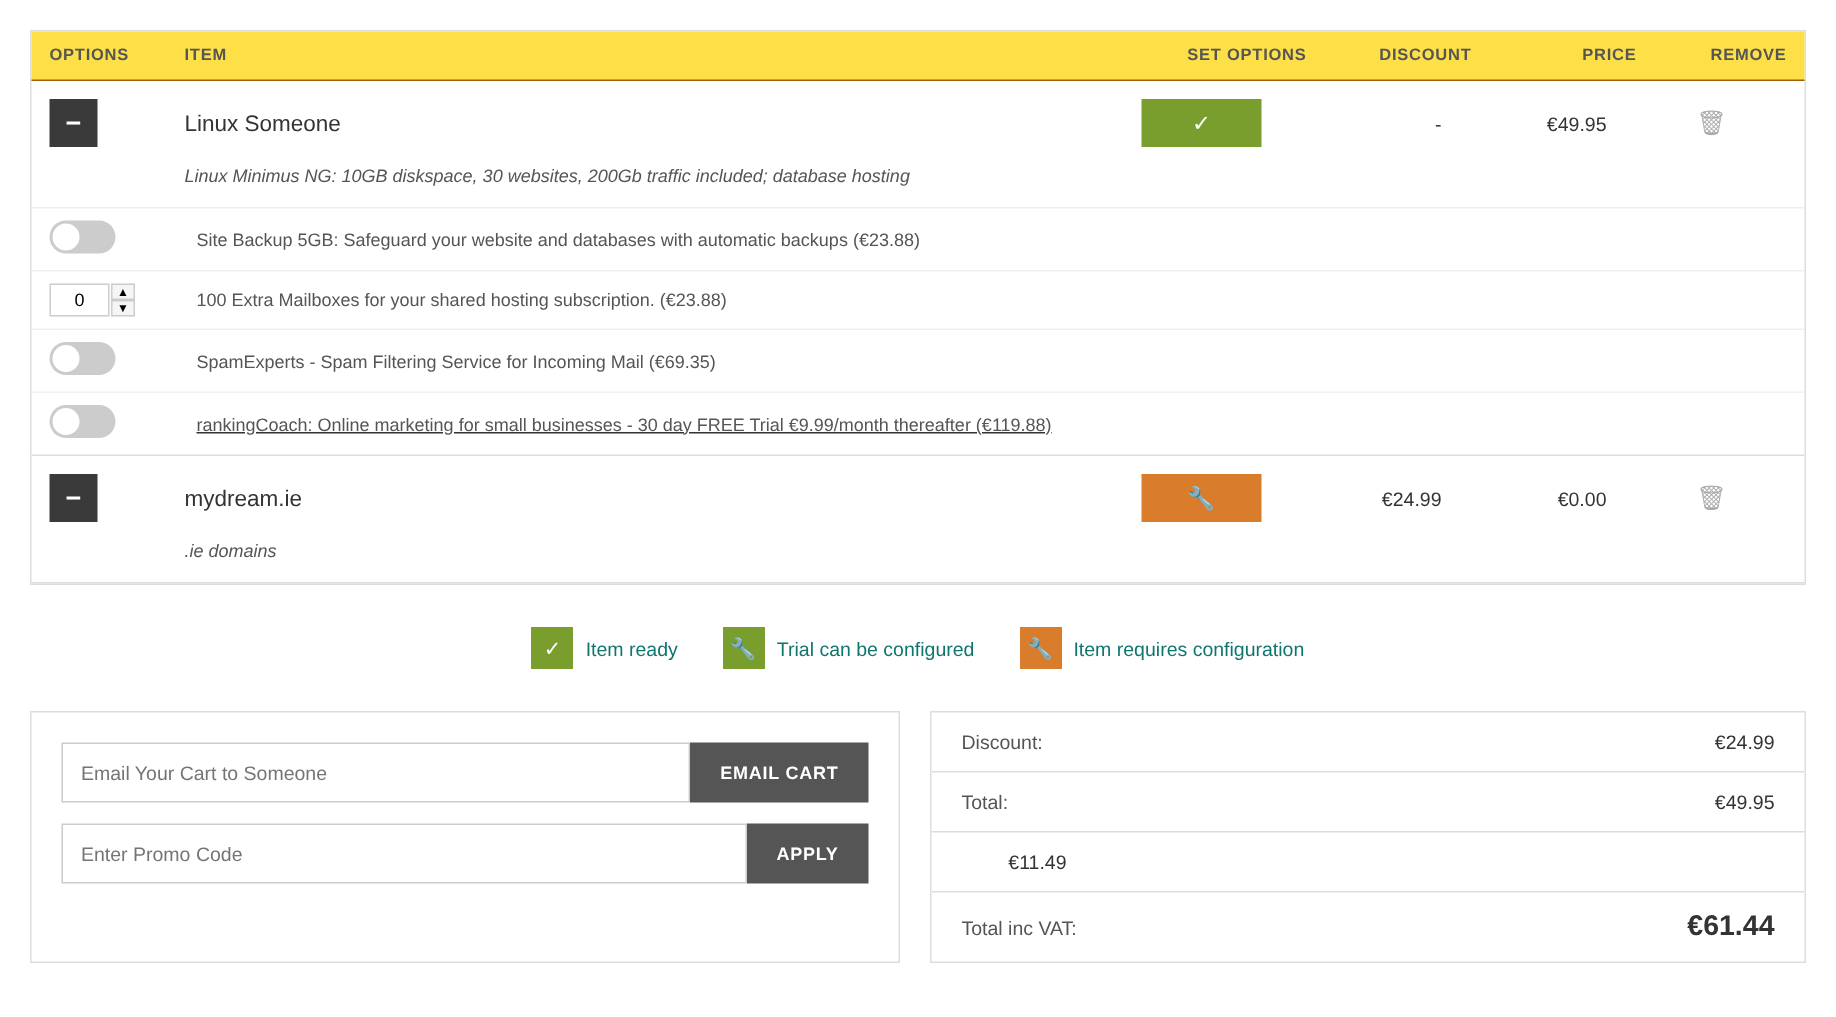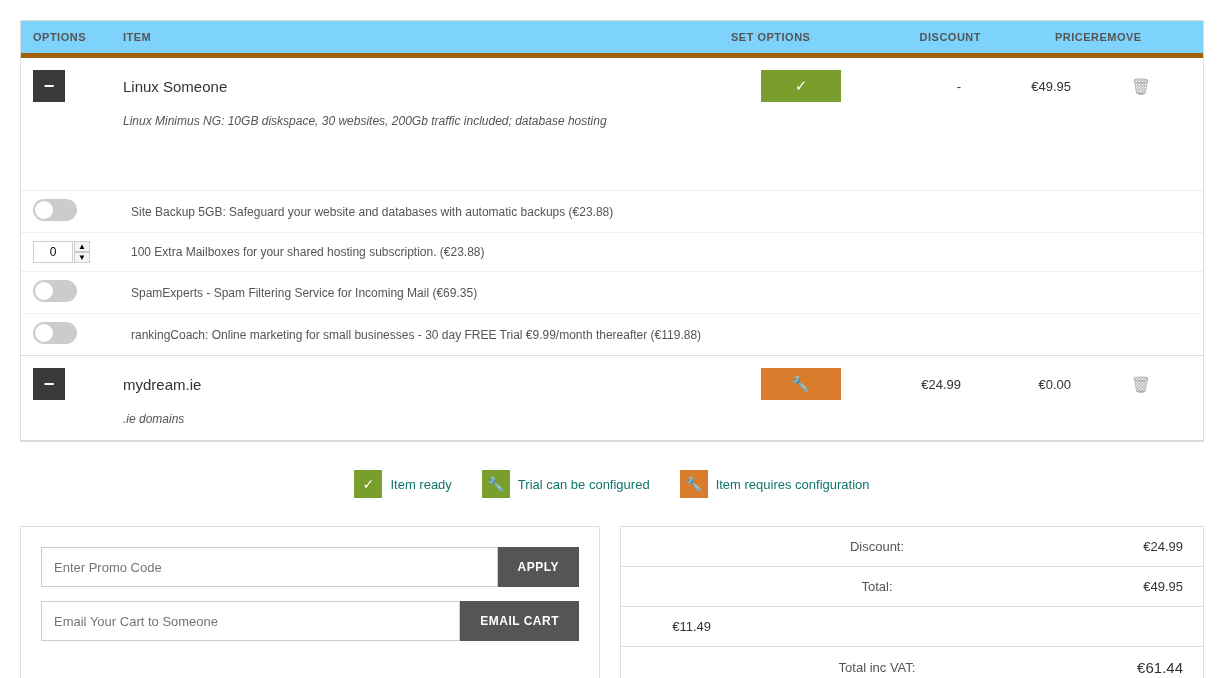--- a/index.html
+++ b/index.html
@@ -14,33 +14,33 @@
 
     
     .cart-container {
       margin: 20px 20px 0 20px;
       border: 1px solid #ddd;
     }
 
     .cart-header {
       display: grid;
       grid-template-columns: 90px 1fr 140px 110px 110px 100px;
-      background: #7dd3fc;
-      border-bottom: 5px solid #a16207;
+      background: #fde047;
+      border-bottom: 1px solid #a16207;
       padding: 10px 12px;
     }
     .cart-header-cell {
       font-size: 11px;
       font-weight: bold;
       color: #555;
       text-transform: uppercase;
       letter-spacing: 0.5px;
     }
     .cart-header-cell.right { text-align: right; }
-    .cart-header-cell.center { text-align: left; }
+    .cart-header-cell.center { text-align: right; }
 
     
     .cart-item {
       border-bottom: 1px solid #ddd;
     }
     .cart-item-main {
       display: grid;
       grid-template-columns: 90px 1fr 140px 110px 110px 100px;
       align-items: center;
       padding: 12px 12px;
@@ -103,30 +103,29 @@
     }
     .trash-icon {
       color: #aaa;
       font-size: 16px;
       cursor: pointer;
     }
 
     
     .addon-rows {
       border-top: 1px solid #eee;
-      margin-top: 48px;
     }
     .addon-row {
       display: grid;
       grid-template-columns: 90px 1fr;
       align-items: center;
       padding: 8px 12px;
       border-bottom: 1px solid #f0f0f0;
     }
-    .addon-row:last-child { border-bottom: none; }
+    .addon-row:last-child { border-bottom: none; text-decoration: underline; }
     .toggle-switch {
       width: 44px;
       height: 22px;
       background: #ccc;
       border-radius: 11px;
       position: relative;
       cursor: pointer;
       display: inline-block;
     }
     .toggle-switch::after {
@@ -253,32 +252,32 @@
       display: flex;
       justify-content: space-between;
       align-items: center;
       padding: 12px 20px;
       border-bottom: 1px solid #ddd;
     }
     .totals-row:last-child { border-bottom: none; }
     .totals-label {
       color: #555;
       font-size: 13px;
-      text-align: center;
+      text-align: left;
       flex: 1;
     }
     .totals-value {
       font-size: 13px;
       color: #333;
       min-width: 70px;
       text-align: right;
     }
     .totals-value.bold {
-      font-weight: normal;
-      font-size: 15px;
+      font-weight: bold;
+      font-size: 19px;
     }
   </style>
 </head>
 <body>
 
 <div class="cart-container">
 
   <div class="cart-header">
     <div class="cart-header-cell">OPTIONS</div>
     <div class="cart-header-cell">ITEM</div>
@@ -378,26 +377,26 @@
       <span>🔧</span>
     </div>
     <span class="legend-text">Item requires configuration</span>
   </div>
 </div>
 
 <div class="bottom-section">
 
   <div class="promo-box">
     <div class="input-row">
+      <input type="text" class="text-input" placeholder="Email Your Cart to Someone" style="">
+      <button class="action-btn">EMAIL CART</button>
+    </div>
+    <div class="input-row">
       <input type="text" class="text-input" placeholder="Enter Promo Code" style="">
       <button class="action-btn">APPLY</button>
-    </div>
-    <div class="input-row">
-      <input type="text" class="text-input" placeholder="Email Your Cart to Someone" style="">
-      <button class="action-btn">EMAIL CART</button>
     </div>
   </div>
 
   <div class="totals-box">
     <div class="totals-row">
       <div class="totals-label">Discount:</div>
       <div class="totals-value">€24.99</div>
     </div>
     <div class="totals-row">
       <div class="totals-label">Total:</div>

